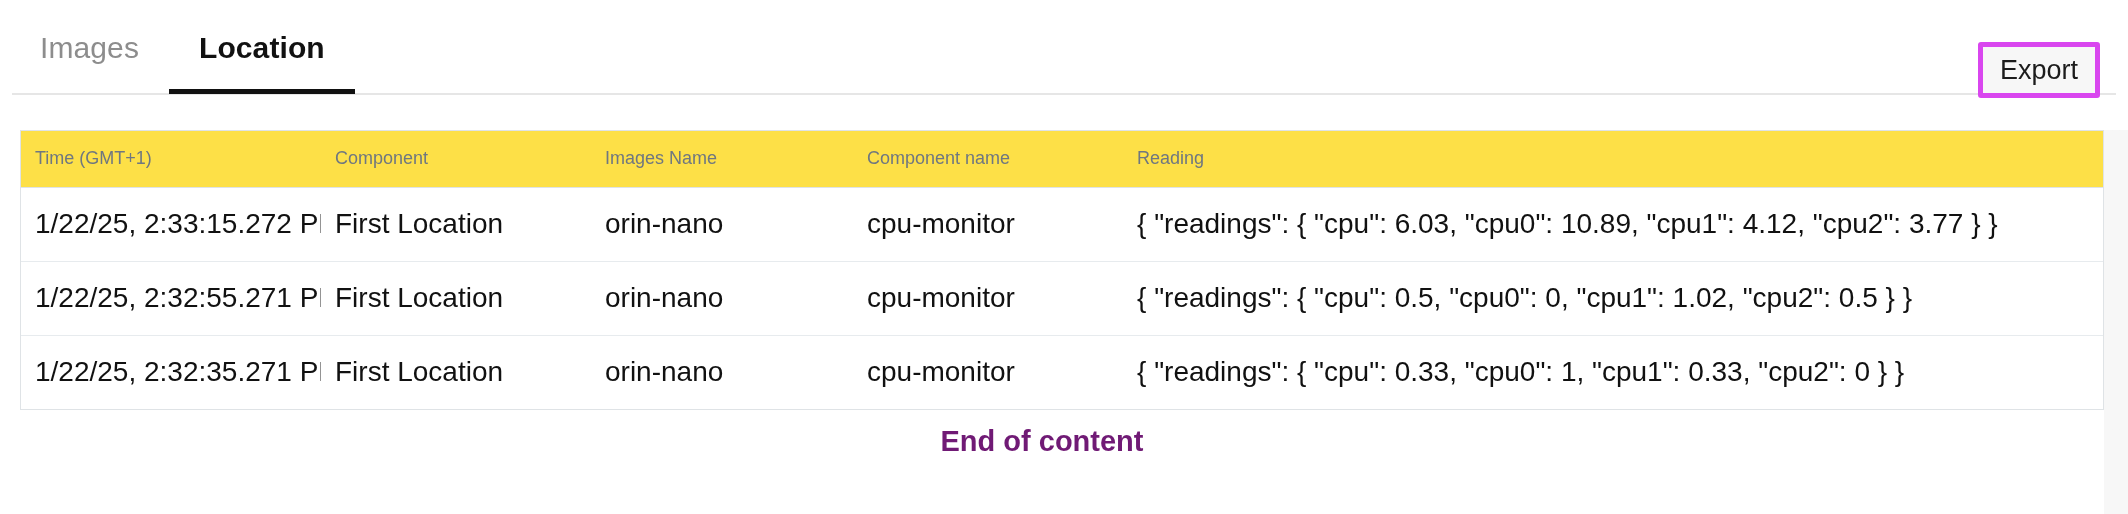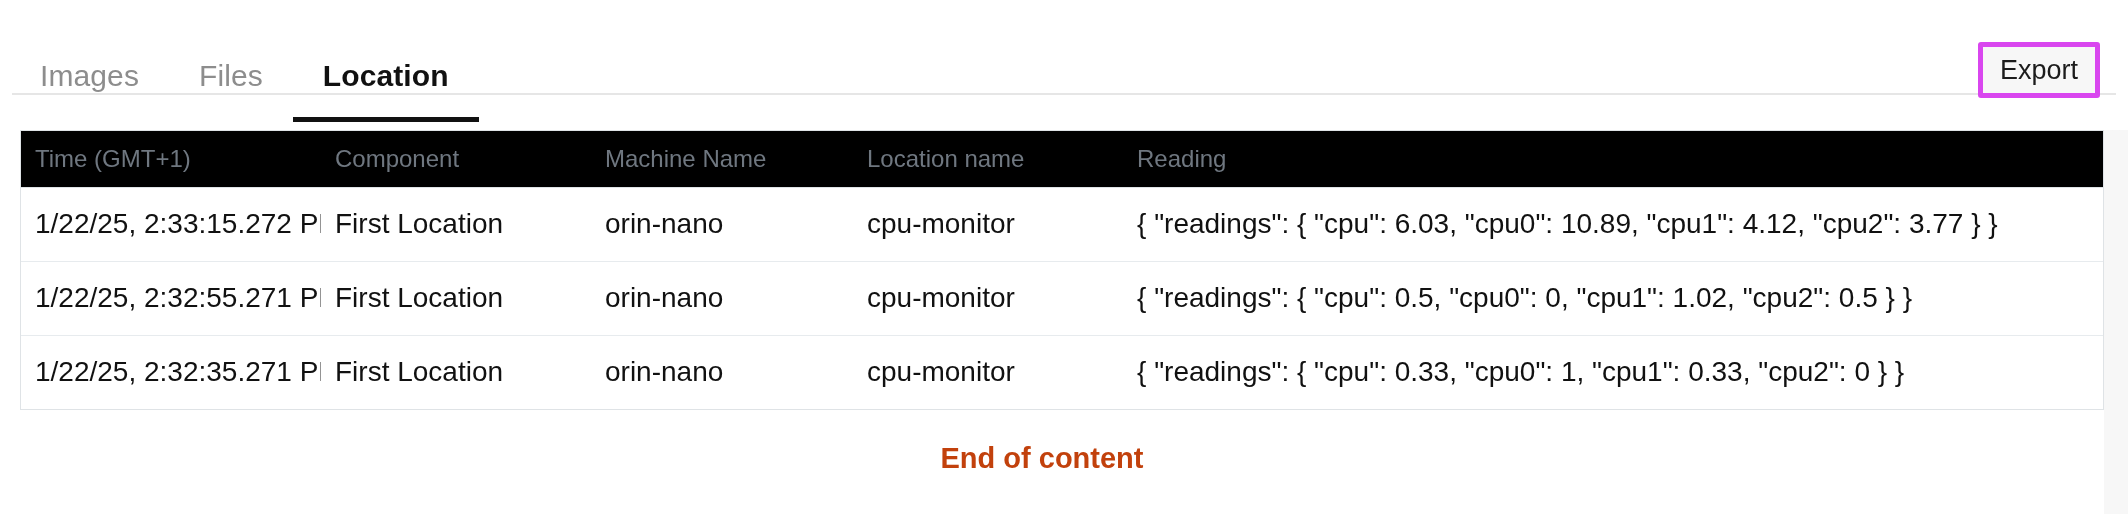--- a/index.html
+++ b/index.html
@@ -24,21 +24,20 @@
     width: 2128px;
     height: 100px;
   }
   .tabs {
     position: absolute;
     left: 12px;
     top: 0;
     height: 96px;
     display: flex;
     align-items: center;
-    margin-top: 28px;
   }
   .tabs-rule {
     position: absolute;
     left: 12px;
     top: 93px;
     width: 2104px;
     height: 2px;
     background: #e6e6e6;
   }
   .tab {
@@ -111,24 +110,24 @@
   table.sensors th,
   table.sensors td {
     text-align: left;
     padding: 0 0 0 14px;
     white-space: nowrap;
     overflow: hidden;
     box-sizing: border-box;
   }
   table.sensors thead th {
     height: 56px;
-    background: #000000;
+    background: #fde047;
     border-bottom: 1px solid #dfe3e6;
     font-weight: normal;
-    font-size: 24px;
+    font-size: 18px;
     color: #6f7780;
     vertical-align: middle;
   }
   table.sensors tbody td {
     height: 74px;
     font-size: 28px;
     color: #111111;
     vertical-align: middle;
     border-bottom: 1px solid #e7ebee;
   }
@@ -157,39 +156,36 @@
     width: 16px;
     height: 300px;
     background: #f7f7f7;
     border-radius: 8px;
   }
 
   
   .end-of-content {
     position: absolute;
     left: 0;
-    top: 442px;
+    top: 425px;
     width: 2084px;
     text-align: center;
     font-size: 29px;
     font-weight: bold;
-    color: #c2410c;
+    color: #701a75;
   }
 </style>
 </head>
 <body>
 
 <div class="tabbar">
   <div class="tabs-rule"></div>
   <div class="tabs">
     <div class="tab">
       <span>Images</span>
-    </div>
-    <div class="tab">
-      <span>Files</span>
     </div>
     <div class="tab active">
       <span>Location</span>
     </div>
   </div>
 </div>
 
 <button class="export-btn">
   <span>Export</span>
 </button>
@@ -200,22 +196,22 @@
       <col class="c-time">
       <col class="c-location">
       <col class="c-machine">
       <col class="c-component">
       <col class="c-reading">
     </colgroup>
     <thead>
       <tr>
         <th>Time (GMT+1)</th>
         <th>Component</th>
-        <th>Machine Name</th>
-        <th>Location name</th>
+        <th>Images Name</th>
+        <th>Component name</th>
         <th>Reading</th>
       </tr>
     </thead>
     <tbody>
       <tr>
         <td>1/22/25, 2:33:15.272 PM</td>
         <td>First Location</td>
         <td>orin-nano</td>
         <td>cpu-monitor</td>
         <td>{ "readings": { "cpu": 6.03, "cpu0": 10.89, "cpu1": 4.12, "cpu2": 3.77 } }</td>

